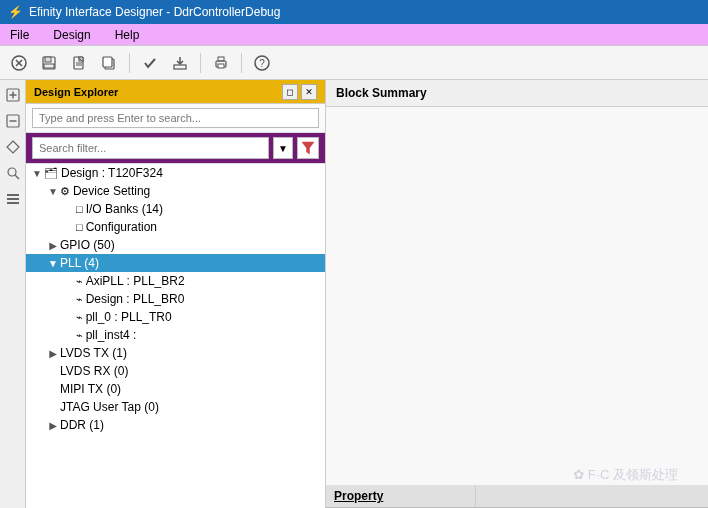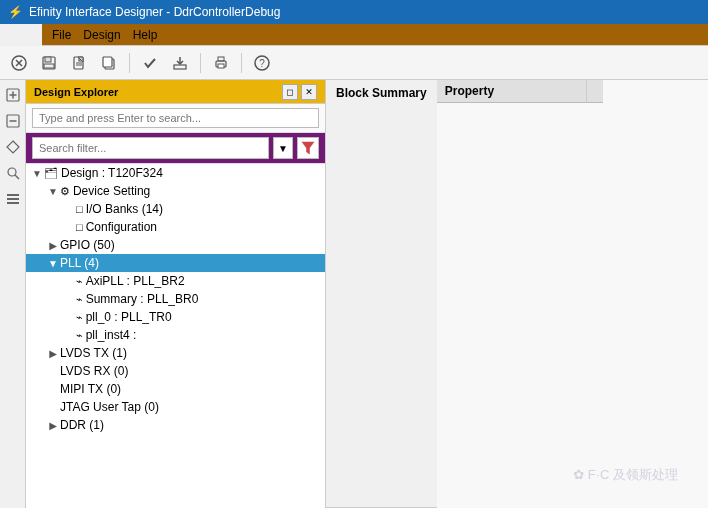--- a/index.html
+++ b/index.html
@@ -20,27 +20,27 @@
       padding: 4px 8px;
       font-size: 12px;
       display: flex;
       align-items: center;
       gap: 6px;
       height: 24px;
     }
 
     
     #menu-bar {
-      background: #a16207;
+      background: #f0abfc;
       border-bottom: 1px solid #ccc;
       padding: 2px 4px;
       display: flex;
+      gap: 12px;
       height: 22px;
       align-items: center;
-      margin-left: 42px;
     }
     .menu-item {
       padding: 2px 6px;
       cursor: pointer;
       font-size: 12px;
     }
 
     
     #toolbar {
       background: #f5f5f5;
@@ -199,32 +199,34 @@
     .tree-item .node-icon {
       margin-right: 3px; font-size: 11px;
     }
     .tree-item .label { font-size: 12px; }
 
     
     #right-panel {
       flex: 1;
       background: #f8f8f8;
       display: flex;
-      flex-direction: row;
+      flex-direction: column;
+      justify-content: space-between;
     }
     #block-summary-header {
       padding: 6px 10px;
       font-weight: bold;
       font-size: 12px;
       background: #f0f0f0;
       border-bottom: 1px solid #ccc;
     }
     #block-summary-table {
       display: flex;
       flex-direction: column;
+      text-decoration: underline;
     }
     #block-summary-table-header {
       display: flex;
       background: #e0e0e0;
       border-bottom: 1px solid #bbb;
       font-weight: bold;
       font-size: 12px;
     }
     .table-col {
       padding: 4px 8px;
@@ -416,21 +418,21 @@
         <div class="tree-item">
           <span class="indent" style="width:32px"></span>
           <span class="arrow"></span>
           <span class="node-icon">⌁</span>
           <span class="label">AxiPLL : PLL_BR2</span>
         </div>
         <div class="tree-item">
           <span class="indent" style="width:32px"></span>
           <span class="arrow"></span>
           <span class="node-icon">⌁</span>
-          <span class="label">Summary : PLL_BR0</span>
+          <span class="label">Design : PLL_BR0</span>
         </div>
         <div class="tree-item">
           <span class="indent" style="width:32px"></span>
           <span class="arrow"></span>
           <span class="node-icon">⌁</span>
           <span class="label">pll_0 : PLL_TR0</span>
         </div>
         <div class="tree-item">
           <span class="indent" style="width:32px"></span>
           <span class="arrow"></span>

